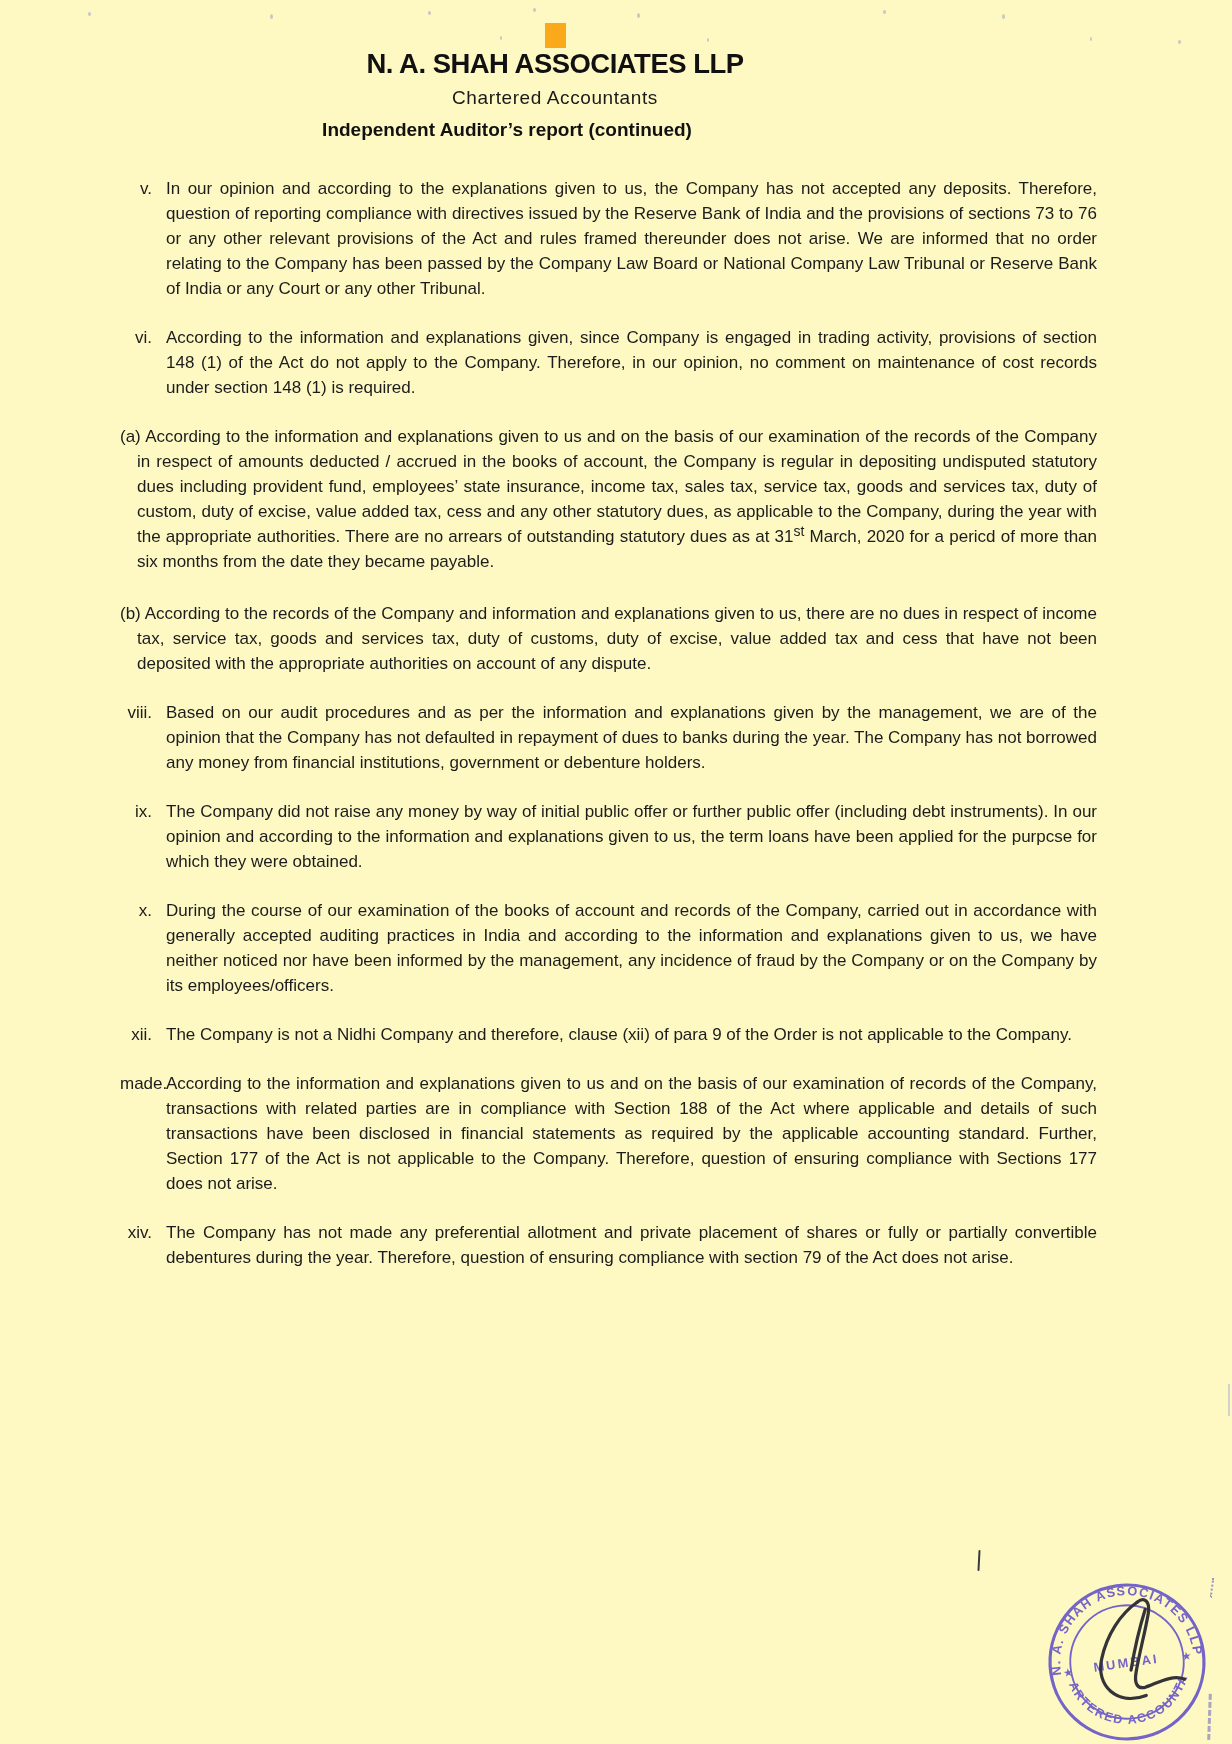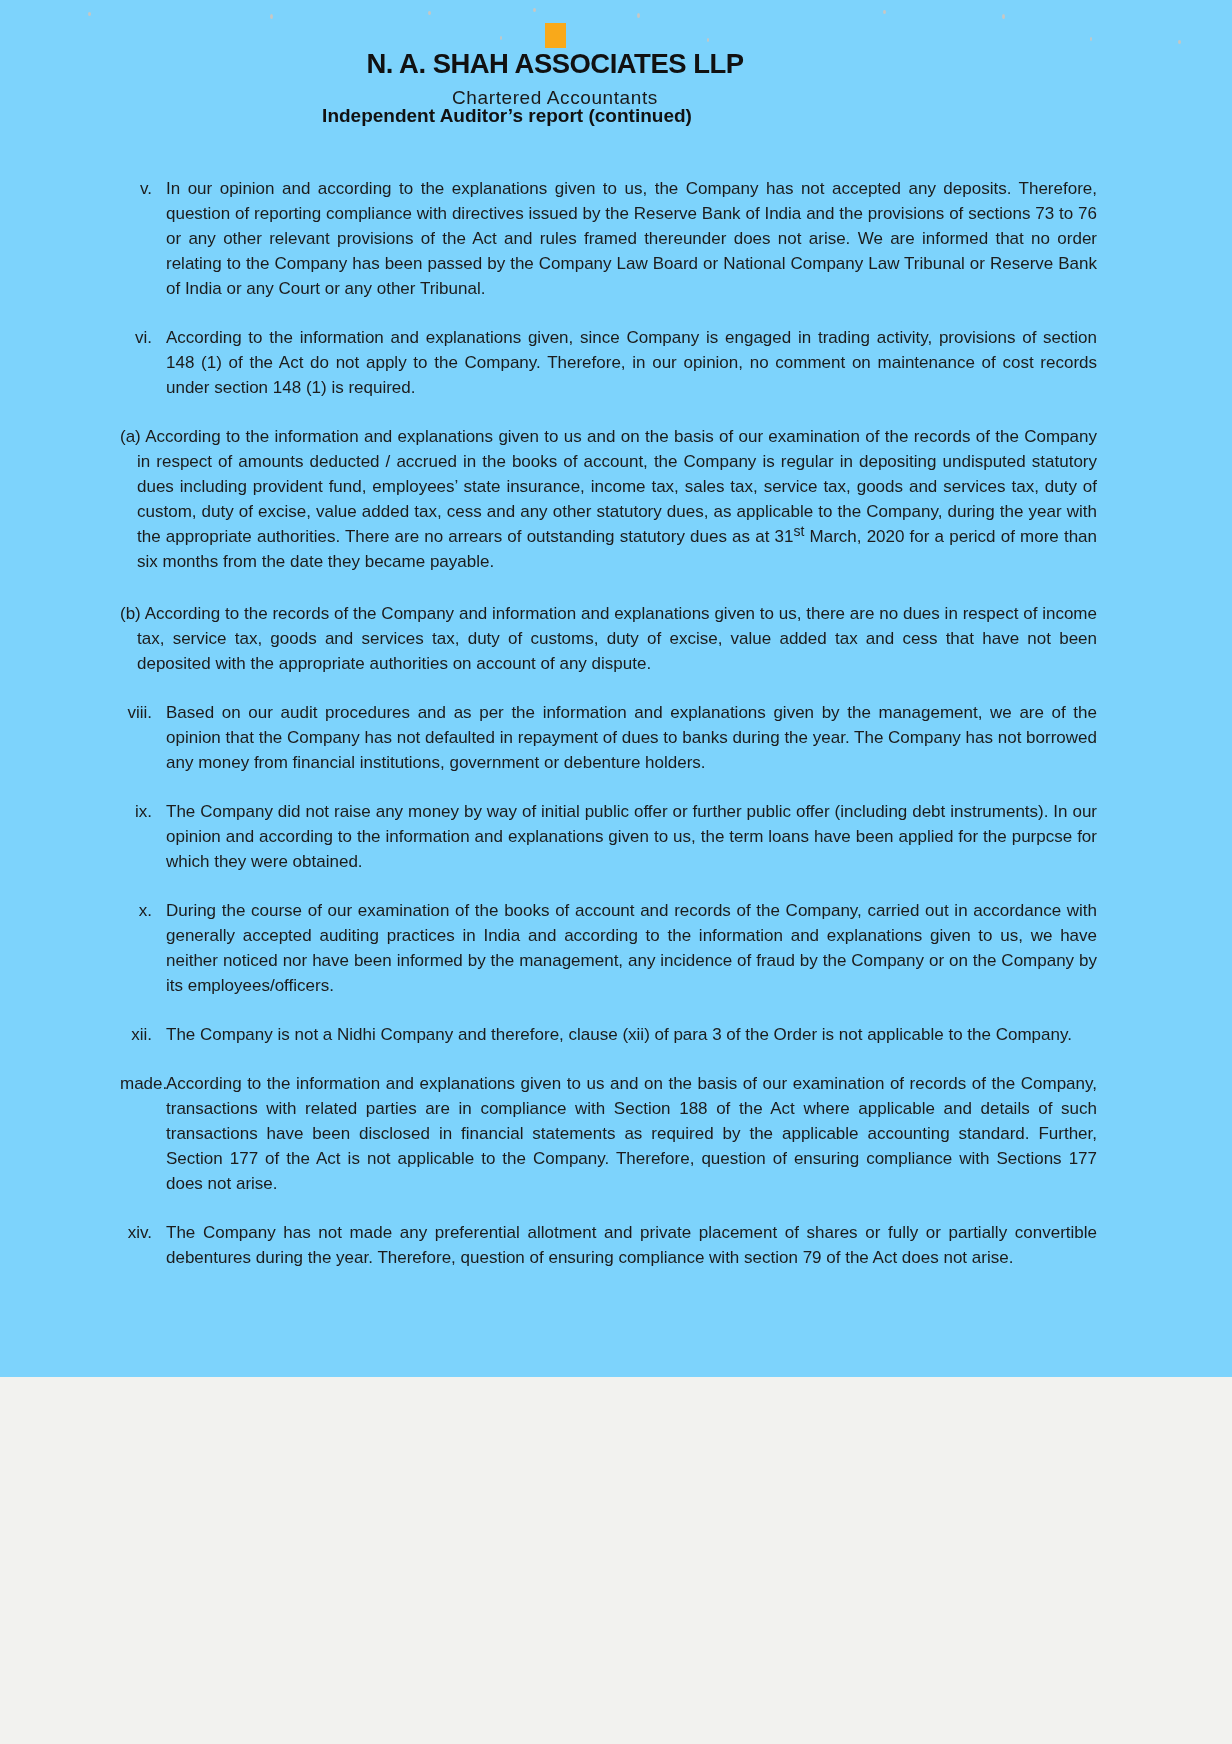--- a/index.html
+++ b/index.html
@@ -2,36 +2,36 @@
 <html><head>
 <meta charset="utf-8">
 <style>
   html,body{margin:0;padding:0;}
   body{
     width:1232px;height:1744px;
     background:#f2f2ef;
     font-family:"Liberation Sans","DejaVu Sans",sans-serif;
   }
   .page{
-    position:relative;width:1232px;height:1377px;
-    background:#7dd3fc;overflow:hidden;color:#1e1e1e;
+    position:relative;width:1232px;height:1744px;
+    background:#fef9c3;overflow:hidden;color:#1e1e1e;
   }
   
   .logo-square{position:absolute;left:545px;top:23px;width:21px;height:25px;}
   .company-name{
     position:absolute;left:0;top:48px;width:1110px;text-align:center;
     font-size:28px;font-weight:bold;letter-spacing:-0.5px;color:#111;
     transform:scaleX(0.98);transform-origin:center;
   }
   .tagline{
     position:absolute;left:0;top:87px;width:1110px;text-align:center;
     font-size:19px;letter-spacing:0.6px;color:#1a1a1a;
   }
   .report-title{
-    position:absolute;left:0;top:105px;width:1014px;text-align:center;
+    position:absolute;left:0;top:119px;width:1014px;text-align:center;
     font-size:19px;font-weight:bold;color:#111;
   }
   
   .content{
     position:absolute;left:120px;top:176px;width:977px;
     font-size:17px;line-height:25px;color:#1c1c1c;
   }
   .item{display:flex;margin:0 0 24px 0;}
   .item-num{
     flex:none;width:46px;padding-right:14px;box-sizing:border-box;
@@ -108,21 +108,21 @@
     </div>
 
     <div class="item">
       <div class="item-num">x.</div>
       <div class="item-body">During the course of our examination of the books of account and records of the Company, carried out in accordance with generally accepted auditing practices in India and according to the information and explanations given to us, we have neither noticed nor have been informed by the management, any incidence of fraud by the Company or on the Company by its employees/officers.</div>
     </div>
 
 
     <div class="item">
       <div class="item-num">xii.</div>
-      <div class="item-body">The Company is not a Nidhi Company and therefore, clause (xii) of para 3 of the Order is not applicable to the Company.</div>
+      <div class="item-body">The Company is not a Nidhi Company and therefore, clause (xii) of para 9 of the Order is not applicable to the Company.</div>
     </div>
 
     <div class="item">
       <div class="item-num">made.</div>
       <div class="item-body">According to the information and explanations given to us and on the basis of our examination of records of the Company, transactions with related parties are in compliance with Section 188 of the Act where applicable and details of such transactions have been disclosed in financial statements as required by the applicable accounting standard. Further, Section 177 of the Act is not applicable to the Company. Therefore, question of ensuring compliance with Sections 177 does not arise.</div>
     </div>
 
     <div class="item">
       <div class="item-num">xiv.</div>
       <div class="item-body">The Company has not made any preferential allotment and private placement of shares or fully or partially convertible debentures during the year. Therefore, question of ensuring compliance with section 79 of the Act does not arise.</div>

